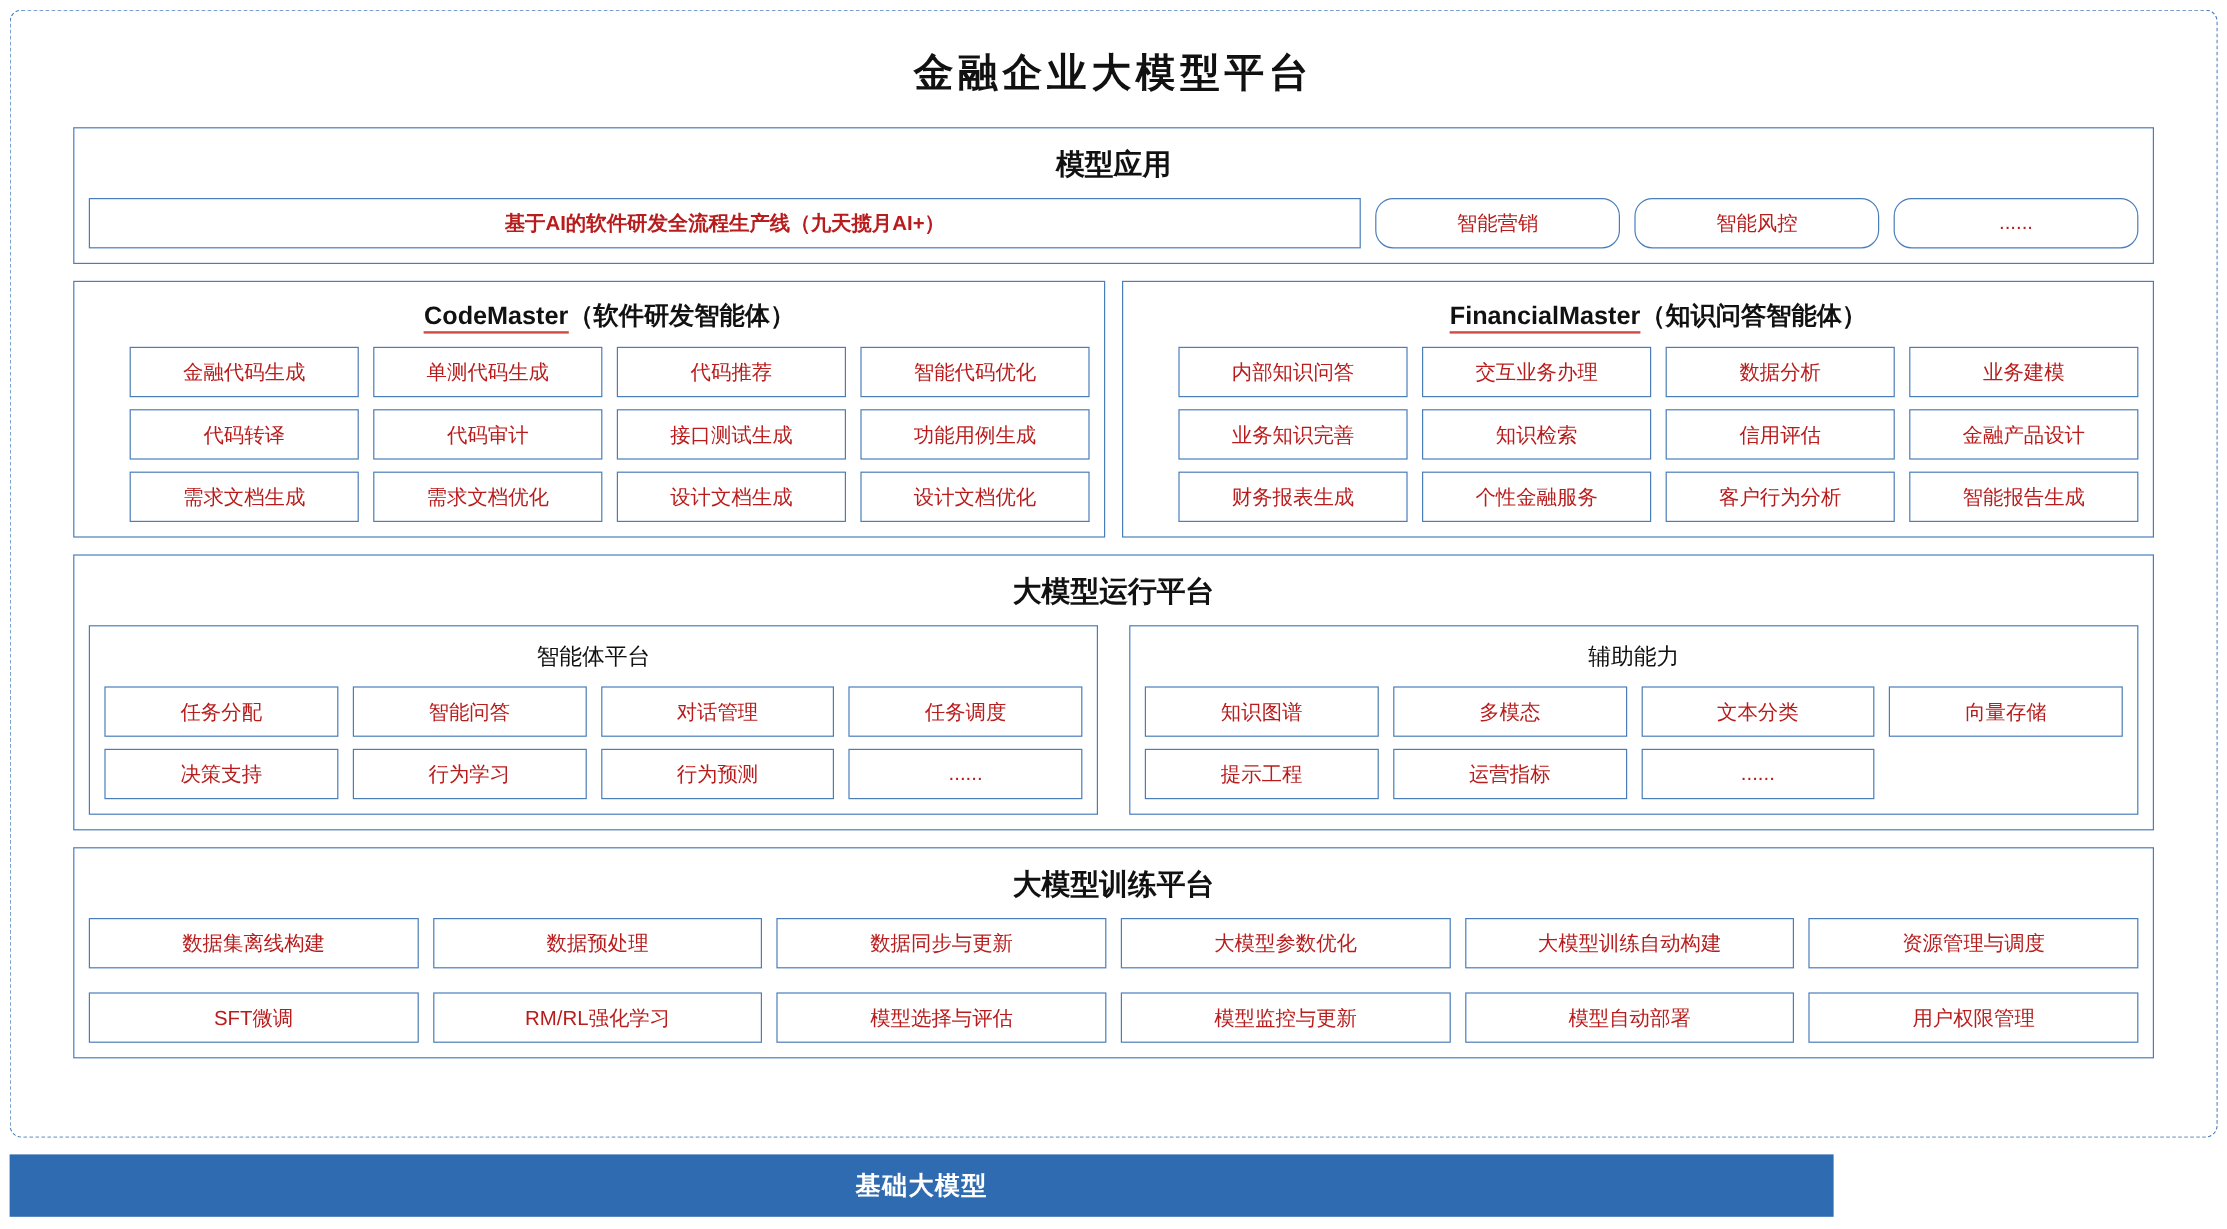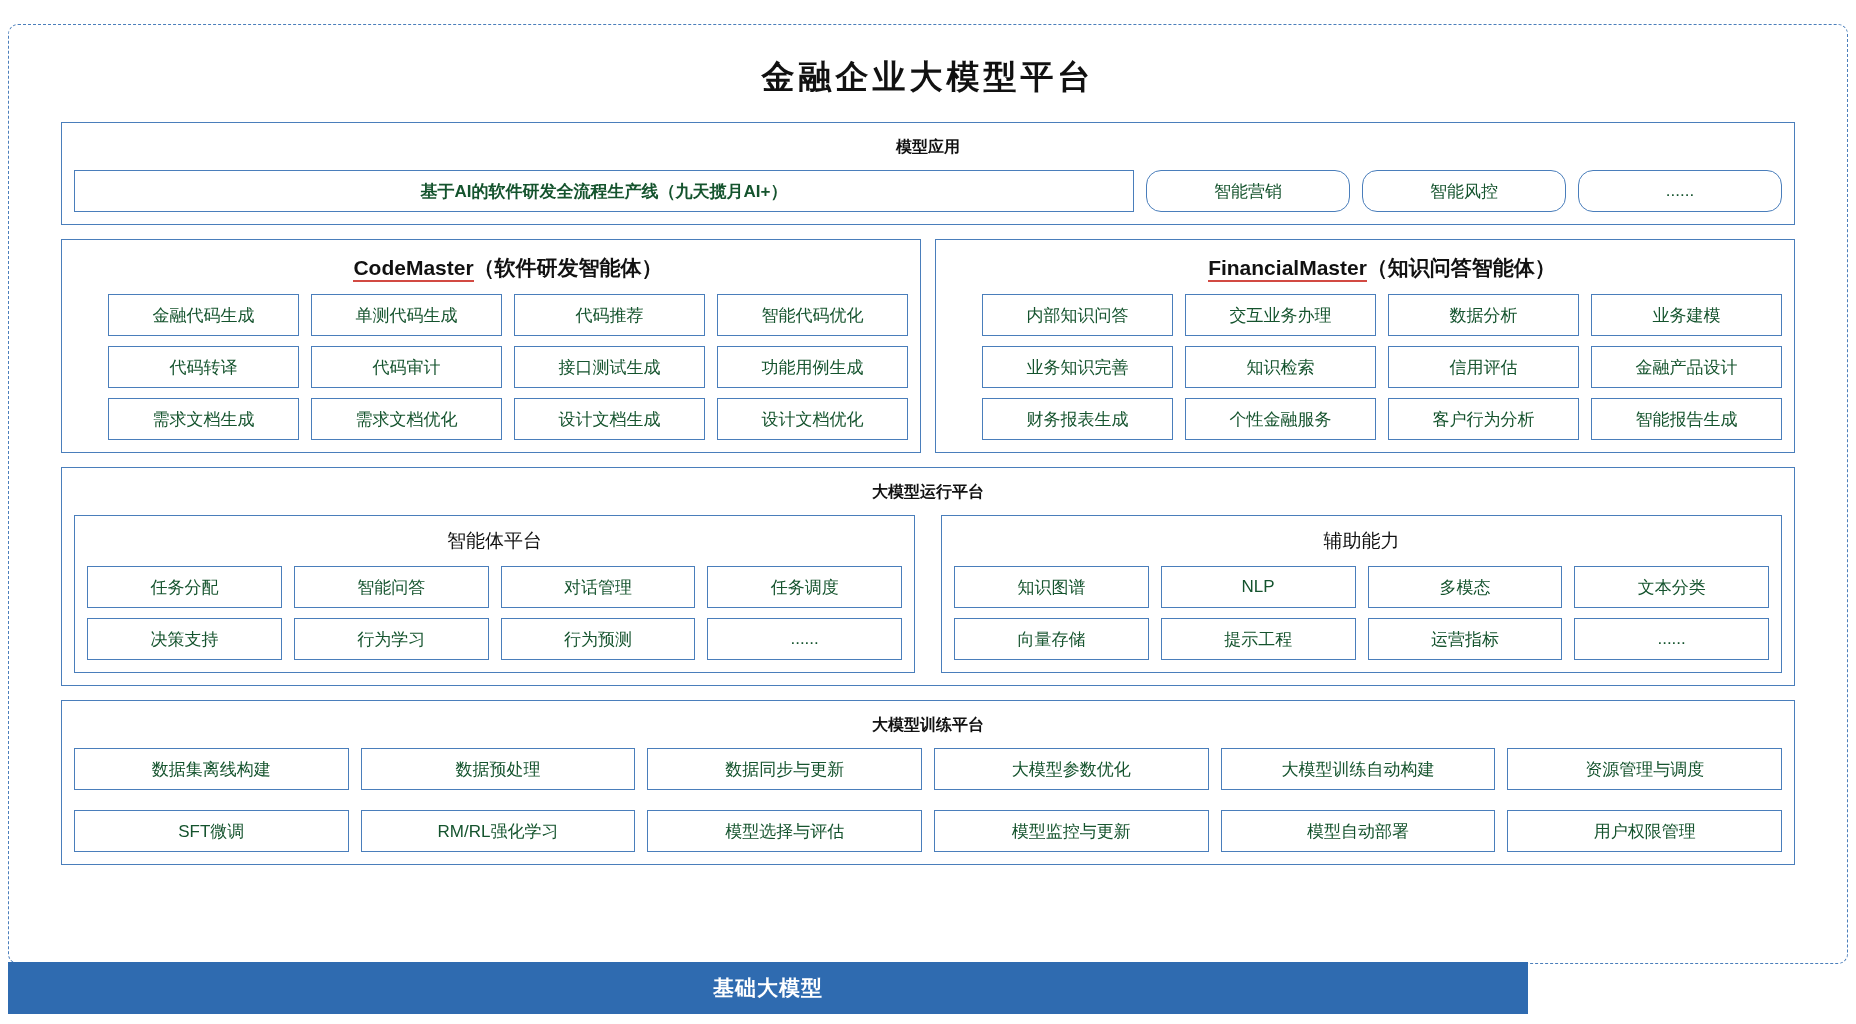--- a/index.html
+++ b/index.html
@@ -15,52 +15,51 @@
     background: #ffffff;
   }
   .outer-frame {
     position: absolute;
     left: 8px; top: 8px;
     width: 1840px; height: 940px;
     border: 1.5px dashed #4a7ebb;
     border-radius: 10px;
     background: #ffffff;
     padding: 0 52px;
-    margin-top: 16px;
   }
   .main-title {
     text-align: center;
     font-size: 33px;
     font-weight: bold;
     letter-spacing: 4px;
     color: #111111;
     padding-top: 30px;
     padding-bottom: 22px;
   }
   .panel {
     border: 1px solid #4a7ebb;
     background: #ffffff;
     margin-bottom: 14px;
     padding: 10px 12px 12px 12px;
   }
   .panel-title {
     text-align: center;
-    font-size: 16px;
+    font-size: 24px;
     font-weight: bold;
     color: #111111;
     margin: 4px 0 12px 0;
   }
   .panel-title.sub {
     font-weight: normal;
     font-size: 19px;
   }
   .chip {
     border: 1px solid #4a7ebb;
     background: #ffffff;
-    color: #14532d;
+    color: #b91c1c;
     font-size: 17px;
     height: 42px;
     display: flex;
     align-items: center;
     justify-content: center;
     padding: 0 8px;
     text-align: center;
     white-space: nowrap;
   }
   .chip.bold { font-weight: bold; }
@@ -211,21 +210,20 @@
             <div class="chip">行为学习</div>
             <div class="chip">行为预测</div>
             <div class="chip">......</div>
           </div>
         </div>
 
         <div class="subpanel">
           <div class="panel-title sub">辅助能力</div>
           <div class="grid4">
             <div class="chip">知识图谱</div>
-            <div class="chip">NLP</div>
             <div class="chip">多模态</div>
             <div class="chip">文本分类</div>
             <div class="chip">向量存储</div>
             <div class="chip">提示工程</div>
             <div class="chip">运营指标</div>
             <div class="chip">......</div>
           </div>
         </div>
 
       </div>

